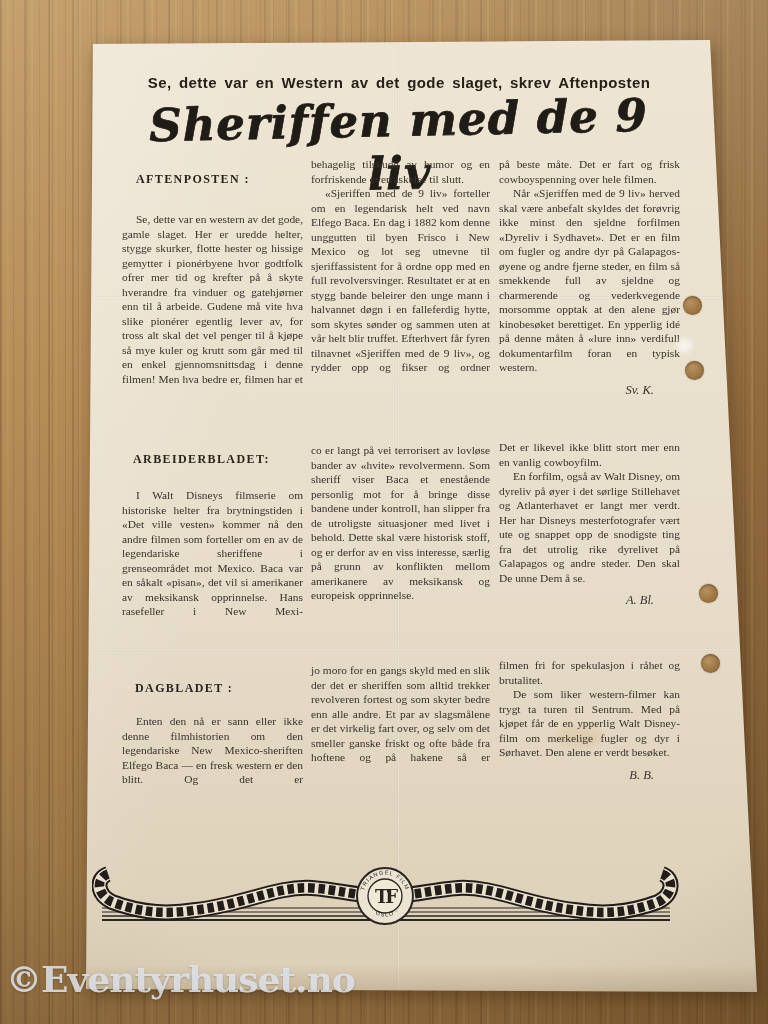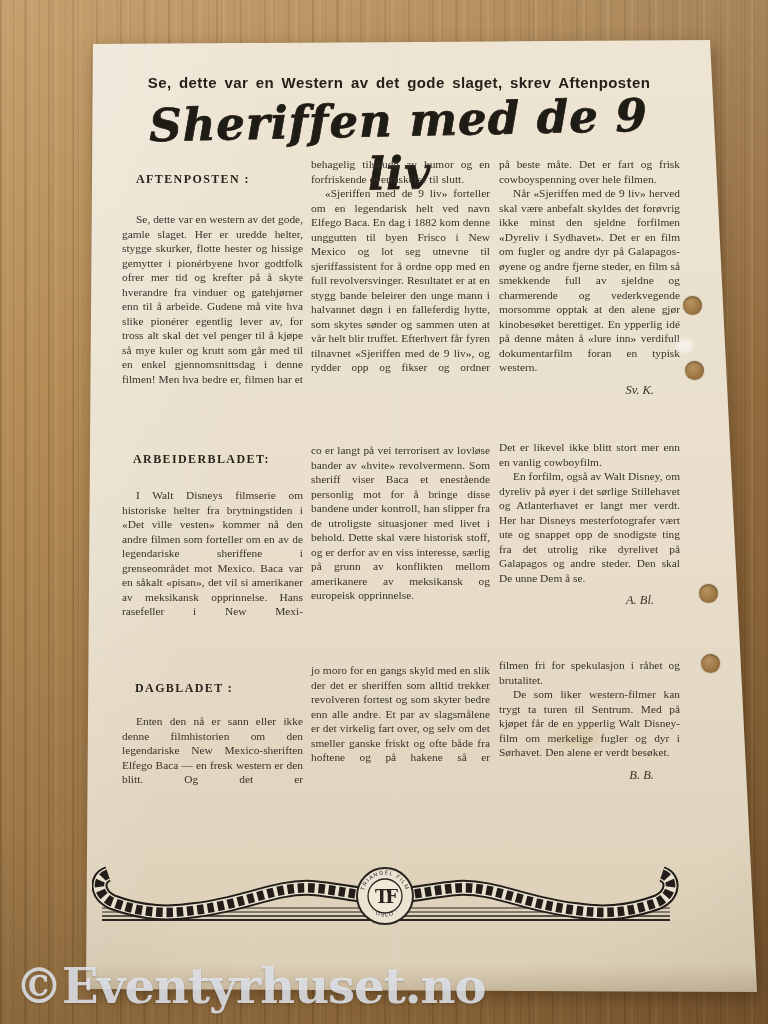--- a/index.html
+++ b/index.html
@@ -58,22 +58,22 @@
   .col p.indent{text-indent:14px;}
   .col p.cont-end{text-align-last:justify;}
   .signature{margin-top:8px;text-align:right;padding-right:26px;
     font-style:italic;font-size:12.5px;color:#38322a;}
 
   
   .filmstrip{position:absolute;left:92px;top:864px;width:590px;height:76px;}
 
   
   .watermark{position:absolute;left:6px;top:958px;
-    font-family:"DejaVu Serif", serif;font-weight:bold;font-size:48px;letter-spacing:-1px;
-    color:rgba(226,230,240,0.85);text-shadow:0 1px 2px rgba(40,30,15,0.25);z-index:20;margin-left:9px;}
+    font-family:"DejaVu Serif", serif;font-weight:bold;font-size:36px;letter-spacing:-1px;
+    color:rgba(226,230,240,0.85);text-shadow:0 1px 2px rgba(40,30,15,0.25);z-index:20;}
 </style>
 </head>
 <body>
 
 <div class="wood"></div>
 
 <div class="paper-wrap">
   <div class="paper">
 
     <div class="crease-v"></div>

